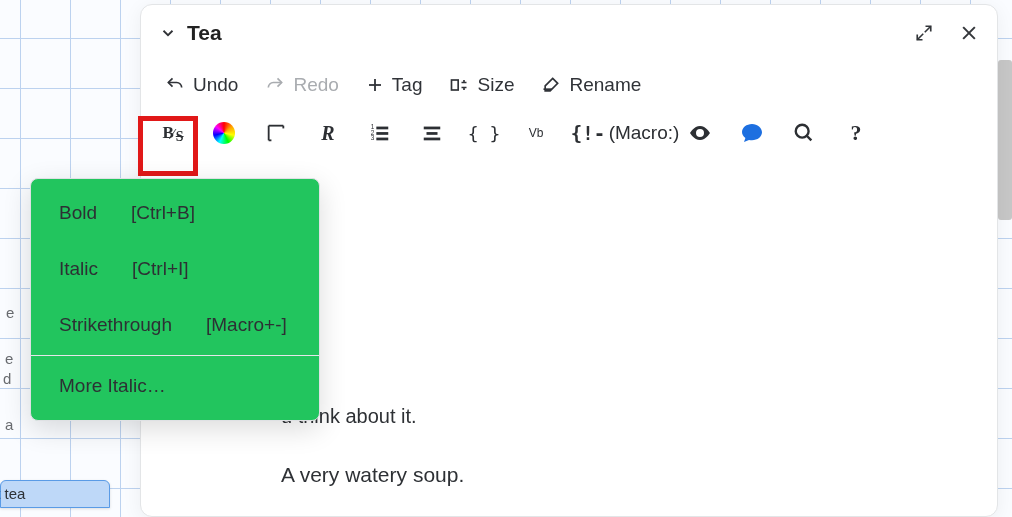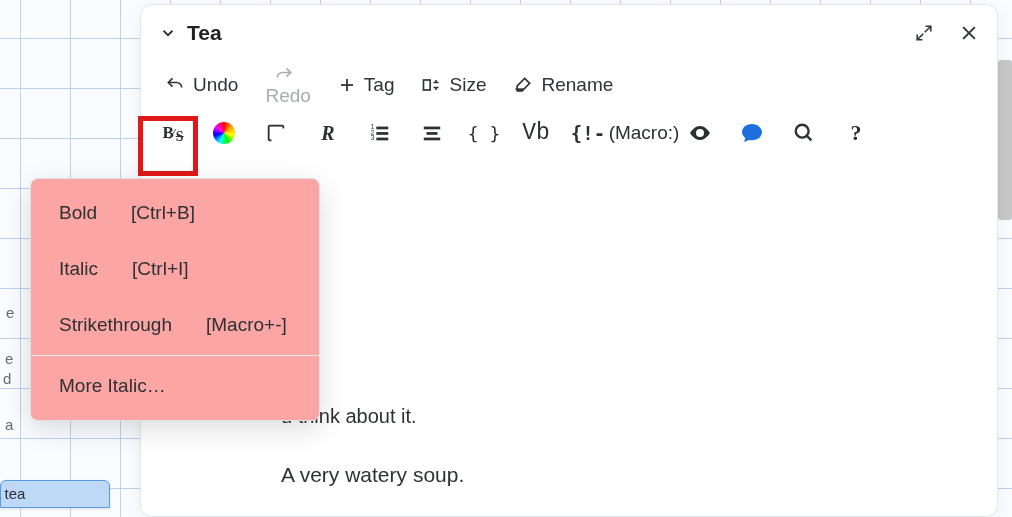--- a/index.html
+++ b/index.html
@@ -24,34 +24,34 @@
     border:1px solid #e3e5e7;border-radius:12px;box-shadow:0 4px 20px rgba(0,0,0,.06);}
   .titlebar{display:flex;align-items:center;height:56px;padding:0 18px;}
   .chev{font-size:20px;color:#303236;margin-right:10px;}
   .title{font-size:21px;font-weight:700;color:#222;flex:0 0 auto;}
   .spacer{flex:1;}
   .winbtn{font-size:20px;color:#33363a;margin-left:26px;cursor:pointer;}
 
   .toolbar{display:flex;align-items:center;height:48px;padding:0 12px;gap:3px;}
   .tbtn{display:flex;align-items:center;height:40px;padding:0 12px;color:#303338;font-size:19px;cursor:pointer;border-radius:6px;}
   .tbtn .ic{font-size:19px;margin-right:8px;line-height:1;}
-  .tbtn.redo{color:#a9acb0;flex-direction:column;}
+  .tbtn.redo{color:#a9acb0;}
 
   .toolbar2{display:flex;align-items:center;height:48px;padding:0 12px;gap:14px;color:#2c2f33;}
   .ibtn{width:38px;height:38px;display:flex;align-items:center;justify-content:center;font-size:20px;cursor:pointer;border-radius:6px;position:relative;}
   .macro{font-size:19px;padding:0 4px;text-align:right;}
   svg{display:block;}
 
   .hl{position:absolute;left:138px;top:116px;width:60px;height:60px;border:5px solid #e11818;box-sizing:border-box;z-index:5;pointer-events:none;}
 
   .body-text{position:absolute;left:140px;top:400px;color:#2e3135;font-size:20px;}
   .body-text2{position:absolute;left:140px;top:458px;color:#2e3135;font-size:21px;}
 
   
-  .menu{position:absolute;left:30px;top:178px;width:288px;background:#fca5a5;border:1px solid #dfe1e4;border-radius:8px;box-shadow:0 8px 28px rgba(0,0,0,.14);padding:6px 0;z-index:10;}
+  .menu{position:absolute;left:30px;top:178px;width:288px;background:#22c55e;border:1px solid #dfe1e4;border-radius:8px;box-shadow:0 8px 28px rgba(0,0,0,.14);padding:6px 0;z-index:10;}
   .mi{display:flex;align-items:center;height:56px;padding:0 28px;font-size:19px;color:#2d3034;cursor:pointer;}
   .mi .lbl{flex:0 0 auto;}
   .mi .sc{margin-left:34px;color:#2d3034;}
   .mdiv{height:1px;background:#e5e6e9;margin:2px 0;}
 </style>
 </head>
 <body>
 
 <div class="grid-bg"></div>
 <div class="scrollbar"></div>
@@ -164,21 +164,21 @@
         </svg>
     </div>
     <div class="ibtn">
       <svg width="22" height="22" viewBox="0 0 24 24" fill="#2c2f33">
           <rect x="3" y="5" width="18" height="3"></rect>
           <rect x="6" y="11" width="12" height="3"></rect>
           <rect x="3" y="17" width="18" height="3"></rect>
         </svg>
     </div>
     <div class="ibtn" style="font-family:monospace;font-size:18px;">{ }</div>
-    <div class="ibtn" style="font-family:Liberation Mono, monospace;font-size:23px;">Vb</div>
+    <div class="ibtn" style="font-family:Liberation Sans, sans-serif;font-size:12px;">Vb</div>
     <div class="ibtn" style="font-family:monospace;font-size:19px;font-weight:bold;">{!-</div>
     <div class="ibtn macro">
         <span>(Macro:)</span>
       </div>
     <div class="ibtn">
       <svg width="24" height="24" viewBox="0 0 24 24" fill="#2c2f33">
           <path d="M12 5C6 5 2 12 2 12s4 7 10 7 10-7 10-7-4-7-10-7zm0 11a4 4 0 110-8 4 4 0 010 8z"></path>
           <circle cx="12" cy="12" r="2" fill="#fff"></circle>
         </svg>
     </div>

